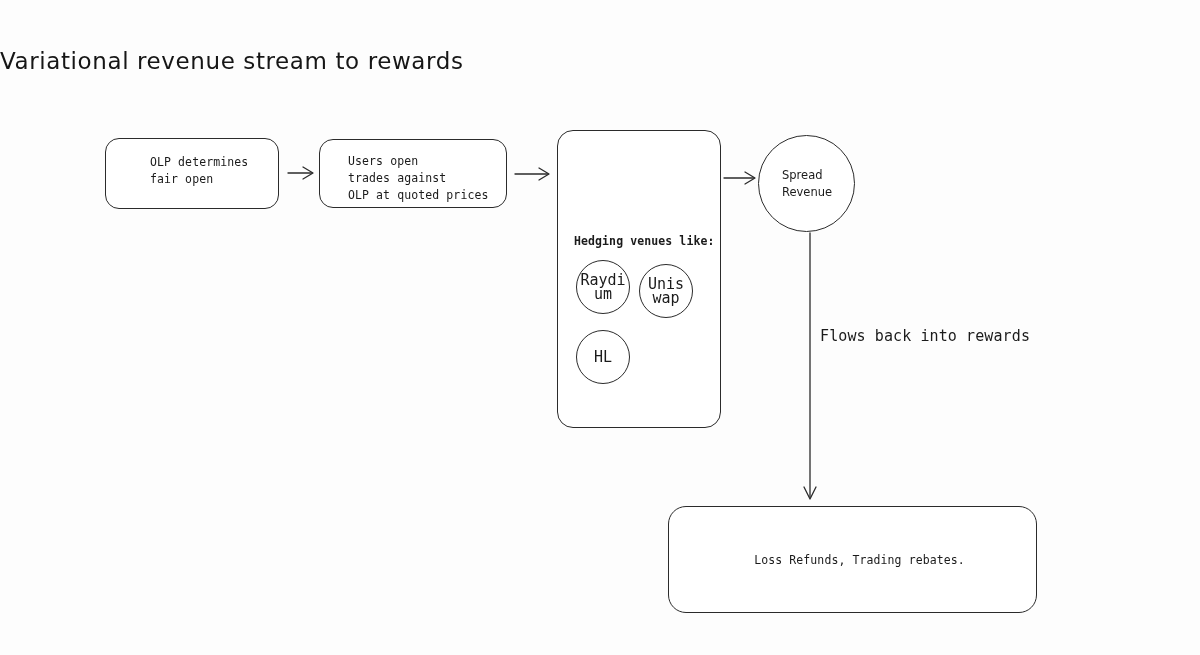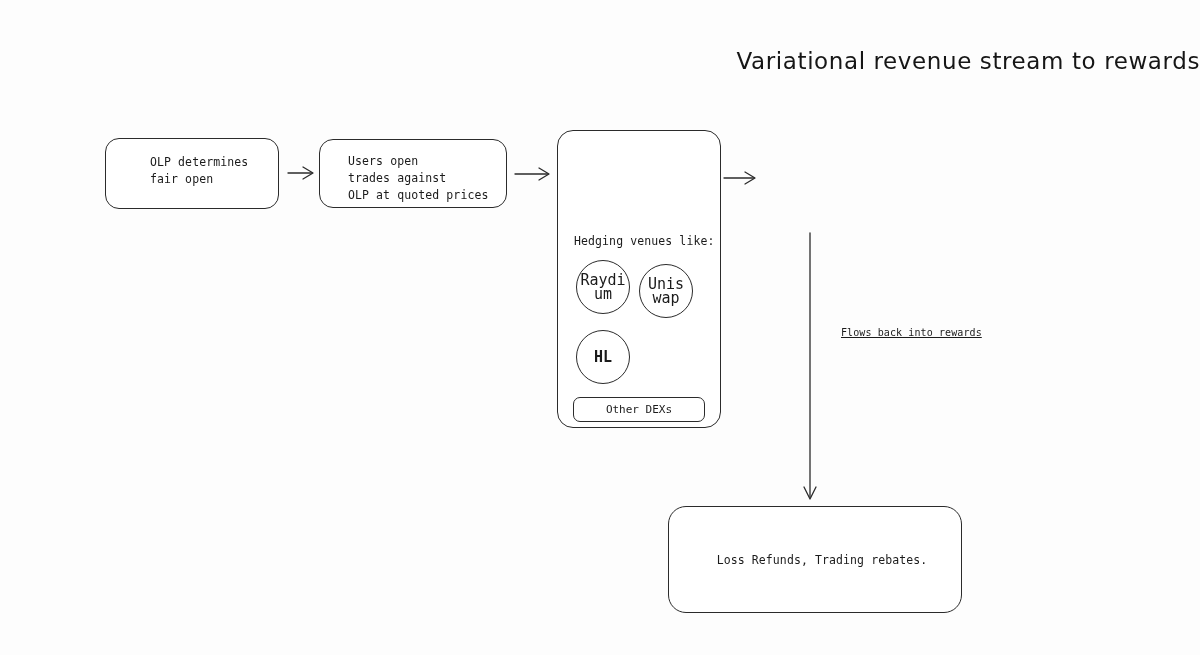--- a/index.html
+++ b/index.html
@@ -24,21 +24,21 @@
     height: 655px;
     background: #fdfdfd;
   }
 
   
   .title {
     position: absolute;
     left: 0;
     top: 48px;
     width: 1200px;
-    text-align: right;
+    text-align: left;
     font-family: "DejaVu Sans", "Liberation Sans", sans-serif;
     font-size: 23px;
     font-weight: 400;
     letter-spacing: 0.6px;
     color: #161616;
     white-space: pre;
   }
 
   
   .node {
@@ -61,26 +61,26 @@
 
   
   #box-fair-price      { left: 105px; top: 138px; width: 174px; height: 71px; }
   #box-fair-price-text { left: 150px; top: 154px; }
 
   #box-user-trades      { left: 319px; top: 139px; width: 188px; height: 69px; }
   #box-user-trades-text { left: 348px; top: 153px; }
 
   #box-hedging { left: 557px; top: 130px; width: 164px; height: 298px; border-radius: 16px; }
   #box-hedging-text { left: 565px; top: 145px; z-index: 4; }
-  #hedging-venues-label { left: 574px; top: 233px; z-index: 4; }
+  #hedging-venues-label { left: 574px; top: 233px; z-index: 4; font-weight: bold; }
 
   
   #venue-raydium  { left: 576px; top: 260px; width: 54px; height: 54px; }
   #venue-uniswap  { left: 639px; top: 264px; width: 54px; height: 54px; }
-  #venue-hl       { left: 576px; top: 330px; width: 54px; height: 54px; font-weight: bold; }
+  #venue-hl       { left: 576px; top: 330px; width: 54px; height: 54px; }
   #venue-otheramms{ left: 641px; top: 328px; width: 57px; height: 57px; }
 
   .venue-label {
     position: absolute;
     inset: 0;
     display: flex;
     flex-direction: column;
     align-items: center;
     justify-content: center;
     font-size: 15px;
@@ -101,37 +101,36 @@
     font-family: "DejaVu Sans", "Liberation Sans", sans-serif;
     font-size: 11.5px;
     line-height: 17px;
     align-items: flex-start;
     padding-left: 23px;
     box-sizing: border-box;
     text-align: left;
   }
 
   
-  #box-rewards { left: 668px; top: 506px; width: 294px; height: 107px; border-radius: 18px; }
+  #box-rewards { left: 668px; top: 506px; width: 369px; height: 107px; border-radius: 18px; }
   #box-rewards-text {
     position: absolute; inset: 0;
     display: flex; align-items: center; justify-content: center;
     font-size: 11.5px; white-space: pre; letter-spacing: 0.1px;
     padding-left: 14px; box-sizing: border-box;
   }
 
   
   #edge-label-flows {
     position: absolute;
-    left: 841px; top: 327px;
-    font-size: 10px;
+    left: 820px; top: 327px;
+    font-size: 15px;
     white-space: pre;
     letter-spacing: 0.1px;
     color: #1b1b1b;
-    text-decoration: underline;
   }
 
   
   #arrows {
     position: absolute;
     left: 0; top: 0;
     width: 1200px; height: 655px;
     pointer-events: none;
     z-index: 5;
   }
@@ -163,24 +162,25 @@
   <div class="node circle" id="venue-uniswap">
     <div class="venue-label">Unis
 wap</div>
   </div>
 
   <div class="node circle" id="venue-hl">
     <div class="venue-label">HL</div>
   </div>
 
 
-  <div class="node rrect" id="box-other-dexs">
-    <div class="venue-label">Other DEXs</div>
-  </div>
-
+
+  <div class="node circle" id="circle-spread-revenue">
+    <div class="venue-label">Spread
+Revenue</div>
+  </div>
 
   <div class="node rrect" id="box-rewards">
     <div id="box-rewards-text">Loss Refunds, Trading rebates.</div>
   </div>
 
   <div id="edge-label-flows">Flows back into rewards</div>
 
   <svg id="arrows" viewBox="0 0 1200 655">
     <g stroke="#2b2b2b" stroke-width="1.3" fill="none" stroke-linecap="round" stroke-linejoin="round">
 

